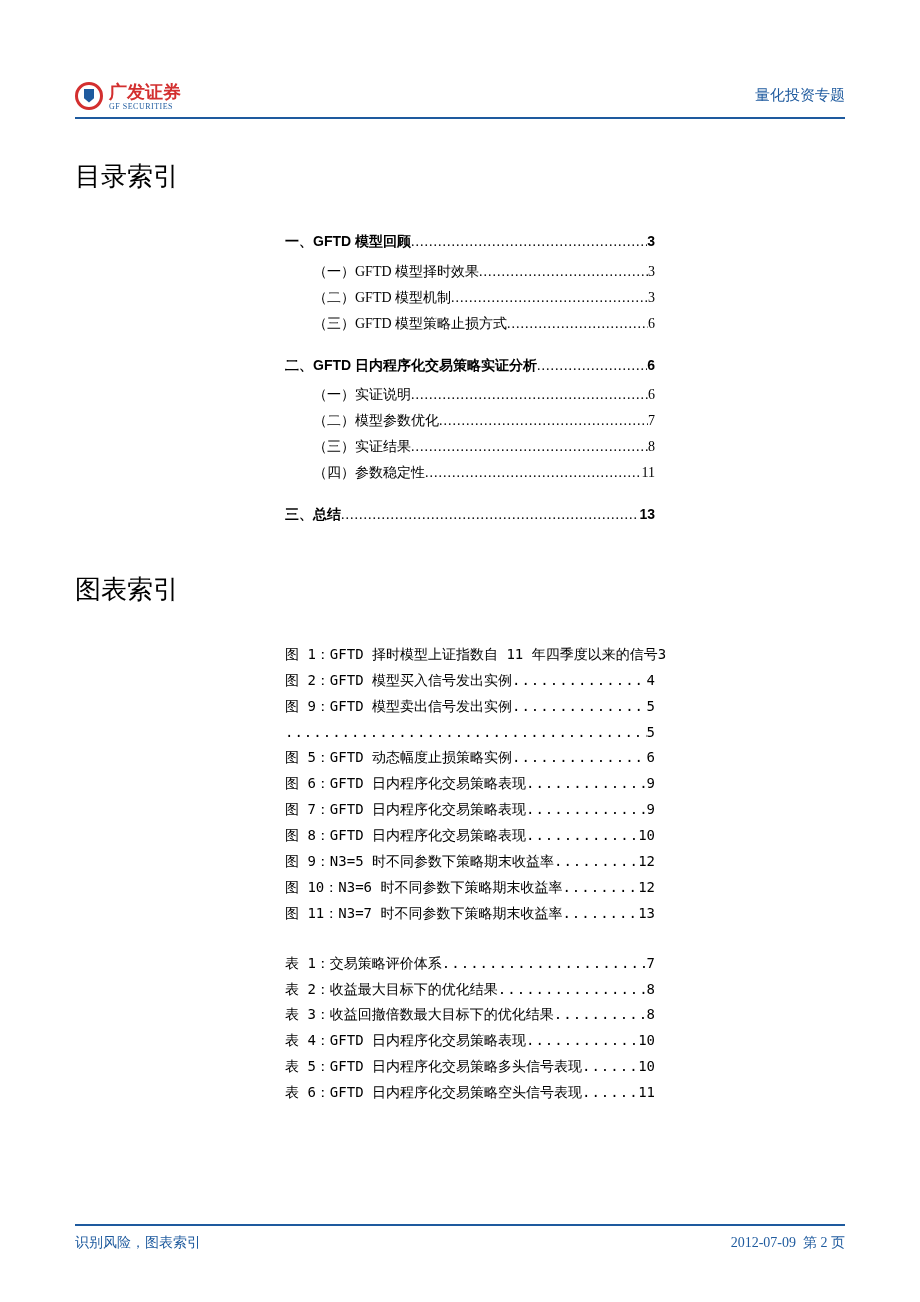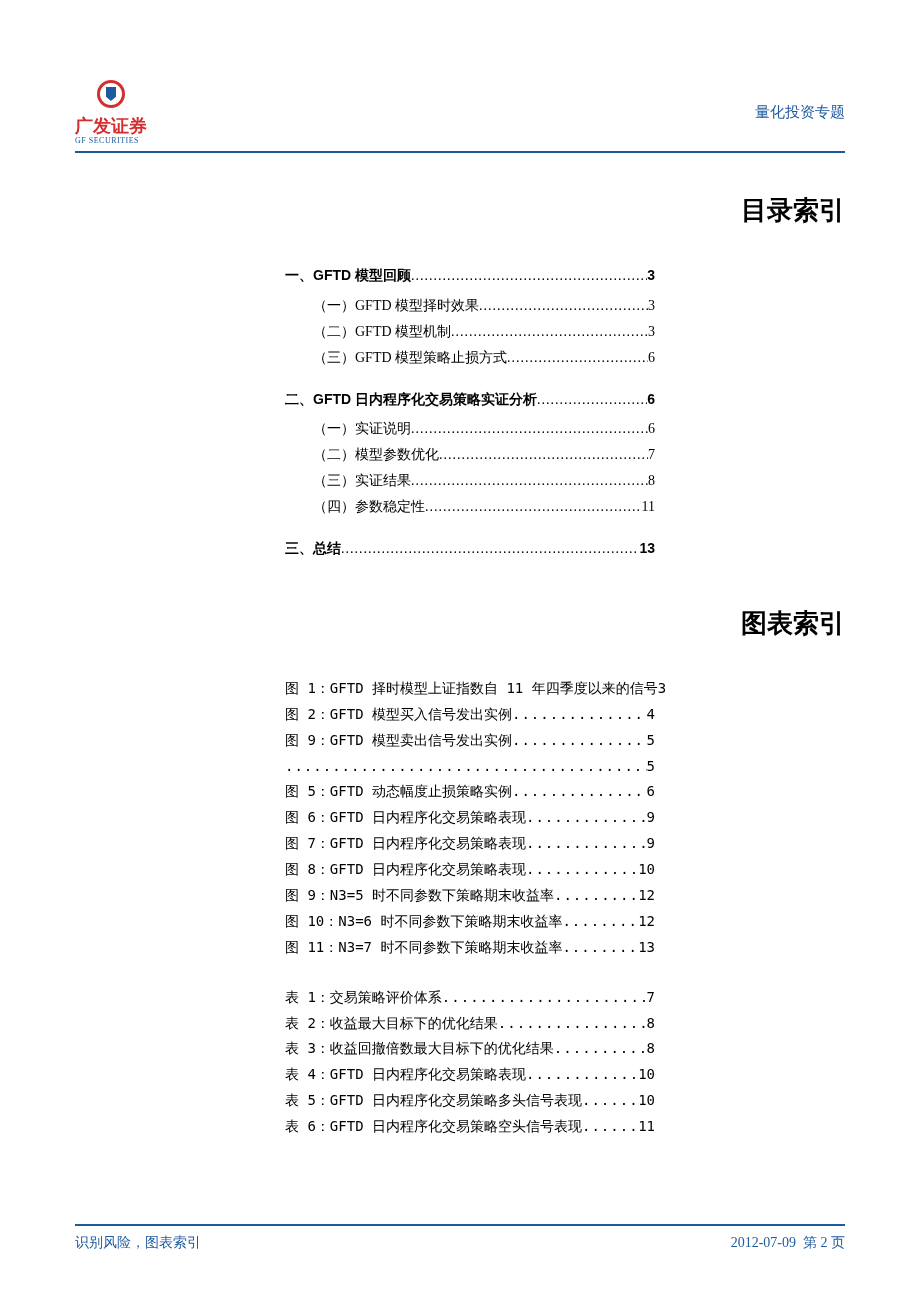--- a/index.html
+++ b/index.html
@@ -20,21 +20,20 @@
       justify-content: space-between;
       align-items: center;
       border-bottom: 2px solid #1e5a9e;
       padding-bottom: 6px;
       margin-bottom: 40px;
     }
     .logo {
       display: flex;
       align-items: center;
       gap: 6px;
-      flex-direction: column;
     }
     .logo-mark {
       width: 28px;
       height: 28px;
       border: 3px solid #d32f2f;
       border-radius: 50%;
       position: relative;
       display: flex;
       align-items: center;
       justify-content: center;
@@ -57,23 +56,23 @@
       font-size: 8px;
       letter-spacing: 0.5px;
       display: block;
       margin-top: -2px;
     }
     .header-right {
       color: #1e5a9e;
       font-size: 15px;
     }
     .title {
-      text-align: right;
+      text-align: left;
       font-size: 26px;
-      font-weight: bold;
+      font-weight: normal;
       font-family: "SimHei", "黑体", sans-serif;
       margin-bottom: 35px;
     }
     .toc {
       padding: 0 190px 0 210px;
     }
     .toc-row {
       display: flex;
       align-items: baseline;
       font-size: 14px;

